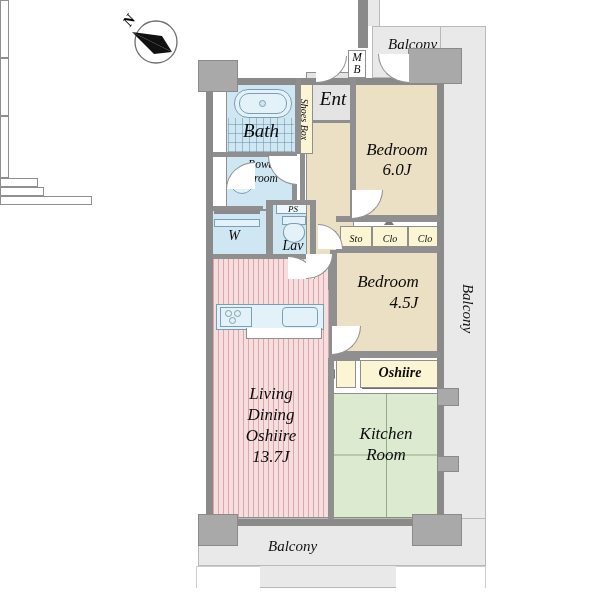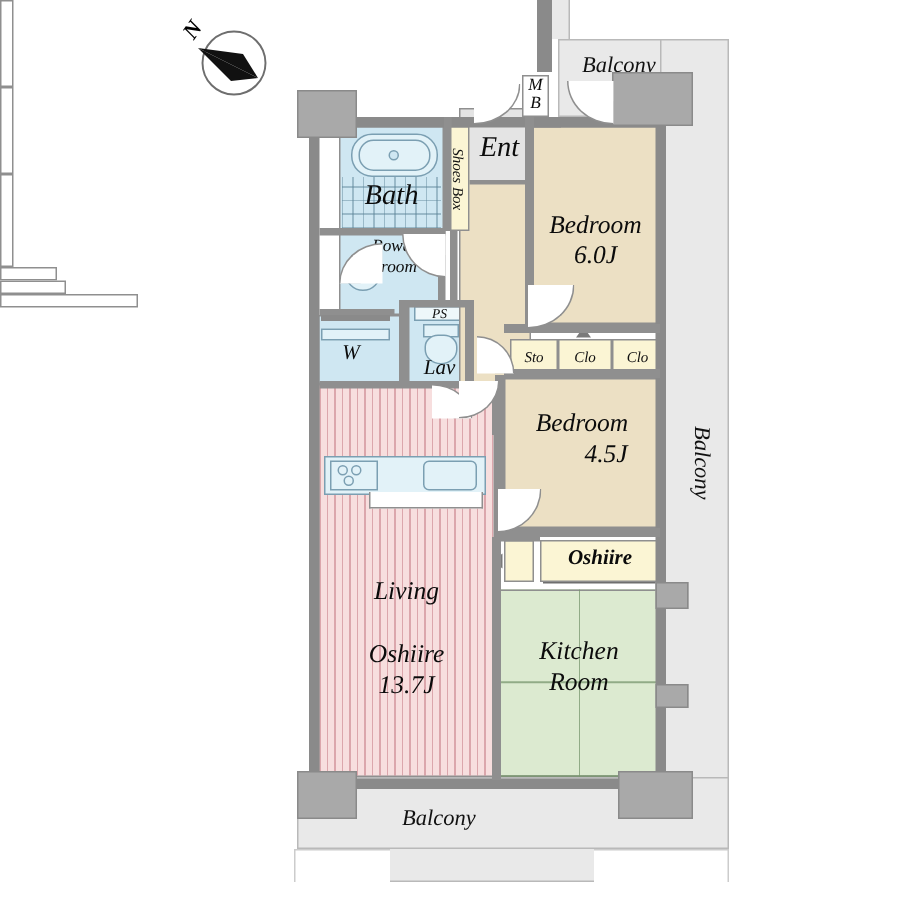--- a/index.html
+++ b/index.html
@@ -212,20 +212,21 @@
 
   <div class="fix" style="left:216px;top:304px;width:106px;height:24px;"></div>
   <div class="fix" style="left:220px;top:307px;width:30px;height:18px;"></div>
   <div class="dot" style="left:225px;top:310px;width:5px;height:5px;"></div>
   <div class="dot" style="left:234px;top:310px;width:5px;height:5px;"></div>
   <div class="dot" style="left:229px;top:317px;width:5px;height:5px;"></div>
   <div class="fix fix-r" style="left:282px;top:307px;width:34px;height:18px;border-radius:4px;"></div>
   <div class="ab" style="left:246px;top:328px;width:76px;height:11px;background:#ffffff;
               border:1px solid #8f8f8f;border-top:none;"></div>
   <div class="lbl lbl-lg" style="left:212px;top:384px;width:118px;">Living</div>
+  <div class="lbl lbl-lg" style="left:212px;top:405px;width:118px;">Dining</div>
   <div class="lbl lbl-lg" style="left:212px;top:426px;width:118px;">Oshiire</div>
   <div class="lbl lbl-lg" style="left:212px;top:447px;width:118px;">13.7J</div>
 
   <div class="ab wall" style="left:206px;top:84px;width:7px;height:442px;"></div>
 
   <div class="ab wall" style="left:206px;top:78px;width:168px;height:7px;"></div>
 
   <div class="ab wall" style="left:354px;top:78px;width:90px;height:7px;"></div>
 
   <div class="ab wall" style="left:437px;top:84px;width:7px;height:442px;"></div>

